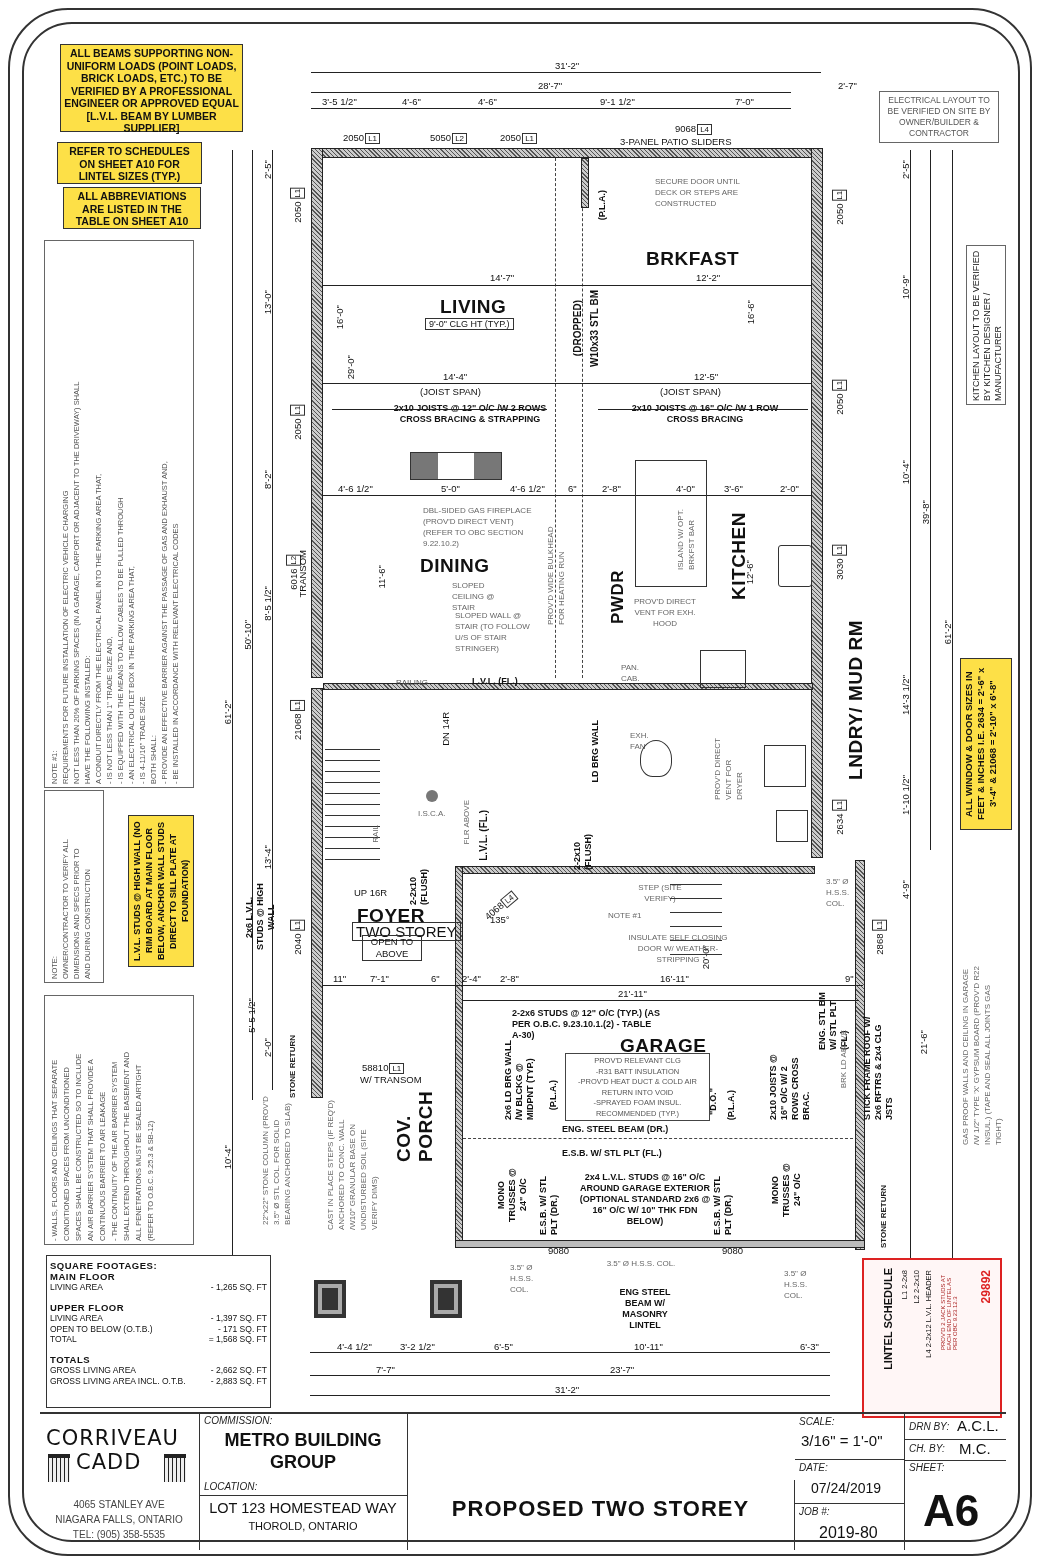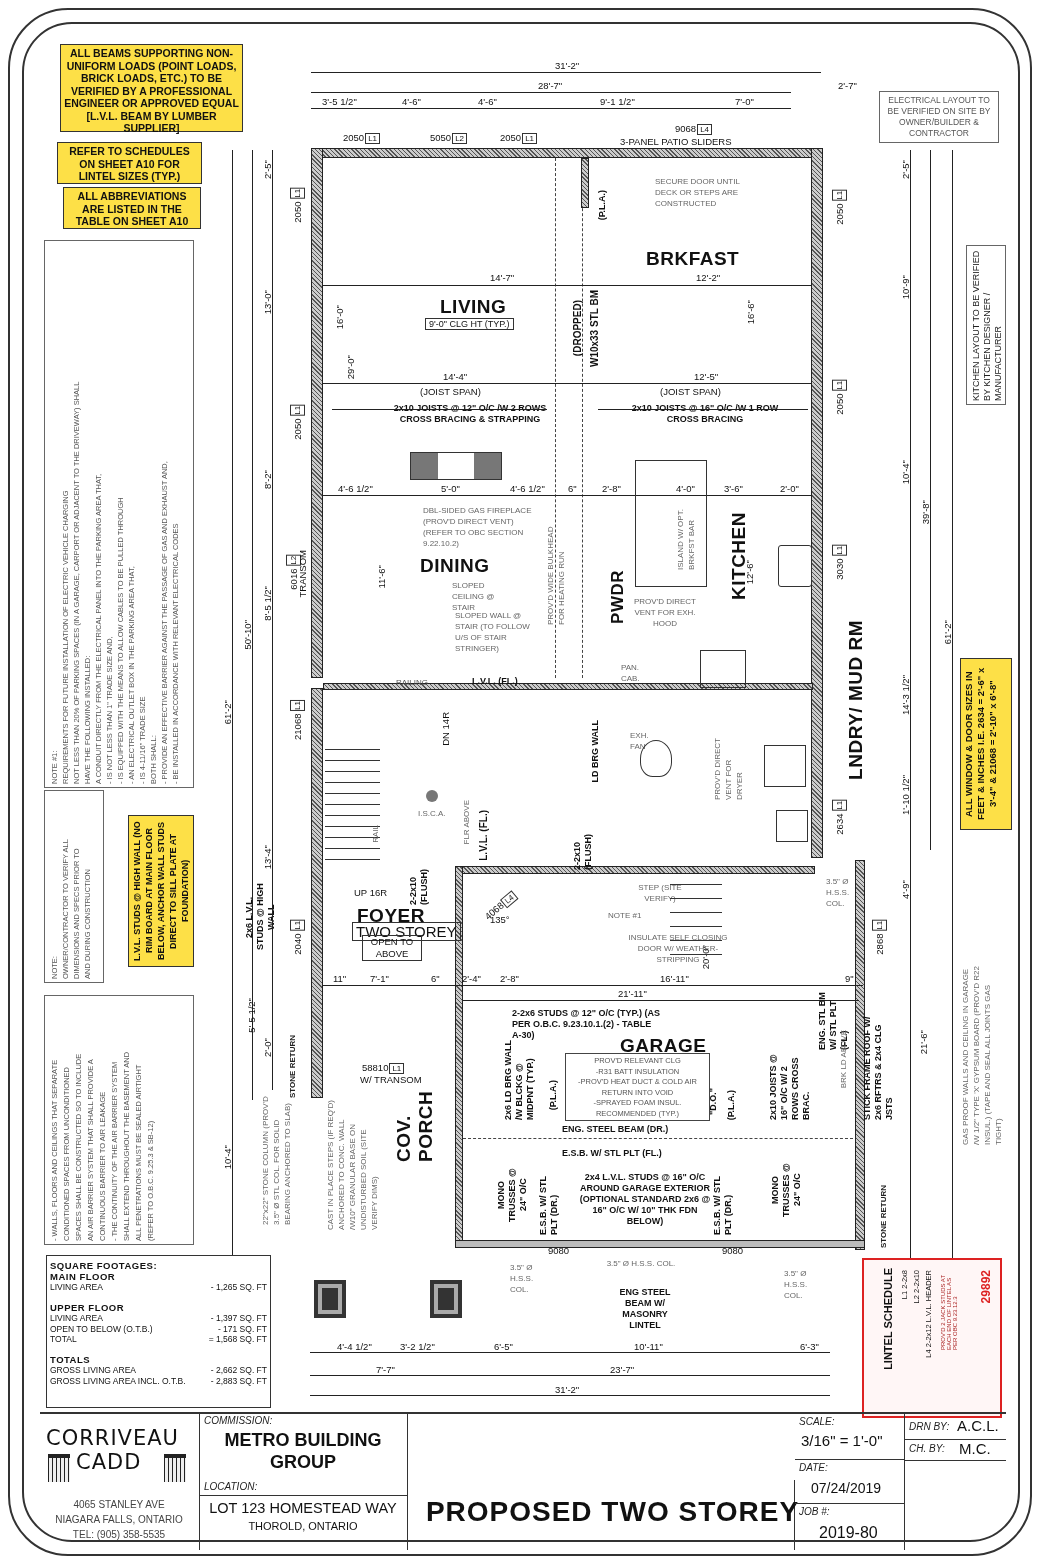--- a/index.html
+++ b/index.html
@@ -355,21 +355,21 @@
   <div class="tb-cell" style="left:160px;top:0;width:208px;height:82px;border-bottom:1.5px solid #333;">
     <div class="tb-lbl" style="left:4px;top:1px;">COMMISSION:</div>
     <div class="abs" style="left:0;top:15px;width:206px;text-align:center;font-weight:bold;font-size:18px;line-height:22px;">METRO BUILDING GROUP</div>
   </div>
   <div class="tb-cell" style="left:160px;top:66px;width:208px;height:70px;">
     <div class="tb-lbl" style="left:4px;top:1px;">LOCATION:</div>
     <div class="abs" style="left:0;top:20px;width:206px;text-align:center;font-size:14.5px;">LOT 123 HOMESTEAD WAY</div>
     <div class="abs" style="left:0;top:40px;width:206px;text-align:center;font-size:11px;">THOROLD, ONTARIO</div>
   </div>
   <div class="tb-cell" style="left:368px;top:66px;width:387px;height:70px;">
-    <div class="abs" style="left:12px;top:16px;width:385px;text-align:center;font-size:28px;font-weight:900;letter-spacing:1px;">PROPOSED TWO STOREY</div>
+    <div class="abs" style="left:0;top:16px;width:385px;text-align:center;font-size:22px;font-weight:900;letter-spacing:1px;">PROPOSED TWO STOREY</div>
   </div>
   <div class="tb-cell" style="left:755px;top:0;width:110px;height:46px;border-bottom:1.5px solid #333;">
     <div class="tb-lbl" style="left:4px;top:2px;">SCALE:</div>
     <div class="abs" style="left:6px;top:18px;font-size:15px;">3/16" = 1'-0"</div>
   </div>
   <div class="tb-cell" style="left:755px;top:46px;width:110px;height:44px;border-bottom:1.5px solid #333;">
     <div class="tb-lbl" style="left:4px;top:2px;">DATE:</div>
     <div class="abs" style="left:16px;top:20px;font-size:14px;">07/24/2019</div>
   </div>
   <div class="tb-cell" style="left:755px;top:90px;width:110px;height:46px;">
@@ -377,13 +377,17 @@
     <div class="abs" style="left:24px;top:20px;font-size:16px;">2019-80</div>
   </div>
   <div class="abs" style="left:865px;top:1px;width:101px;height:24px;border-bottom:1.5px solid #333;">
     <span class="tb-lbl" style="left:4px;top:6px;">DRN BY:</span>
     <span class="abs" style="left:52px;top:2px;font-size:15px;">A.C.L.</span>
   </div>
   <div class="abs" style="left:865px;top:24px;width:101px;height:22px;border-bottom:1.5px solid #333;">
     <span class="tb-lbl" style="left:4px;top:5px;">CH. BY:</span>
     <span class="abs" style="left:54px;top:2px;font-size:15px;">M.C.</span>
   </div>
+  <div class="abs" style="left:865px;top:46px;width:101px;height:90px;">
+    <span class="tb-lbl" style="left:4px;top:2px;">SHEET:</span>
+    <span class="abs" style="left:18px;top:26px;font-size:44px;font-weight:900;">A6</span>
+  </div>
 </div>
 
 </body></html>

